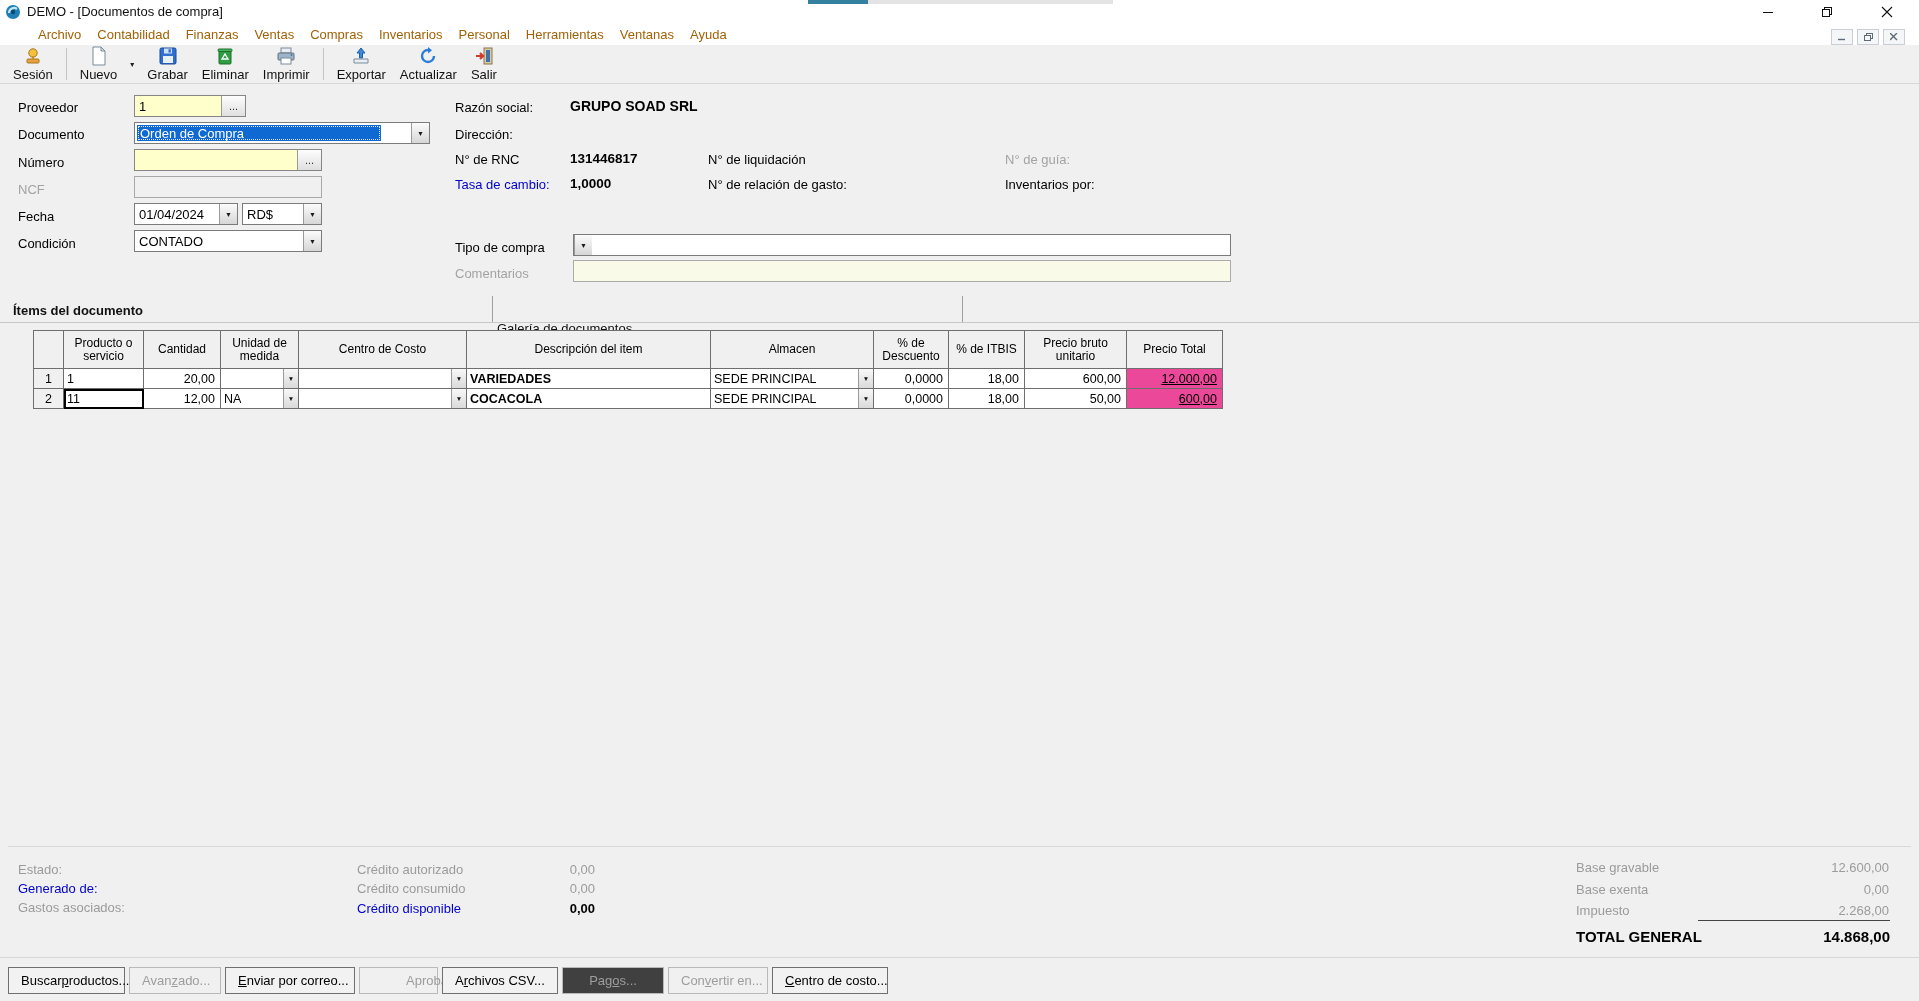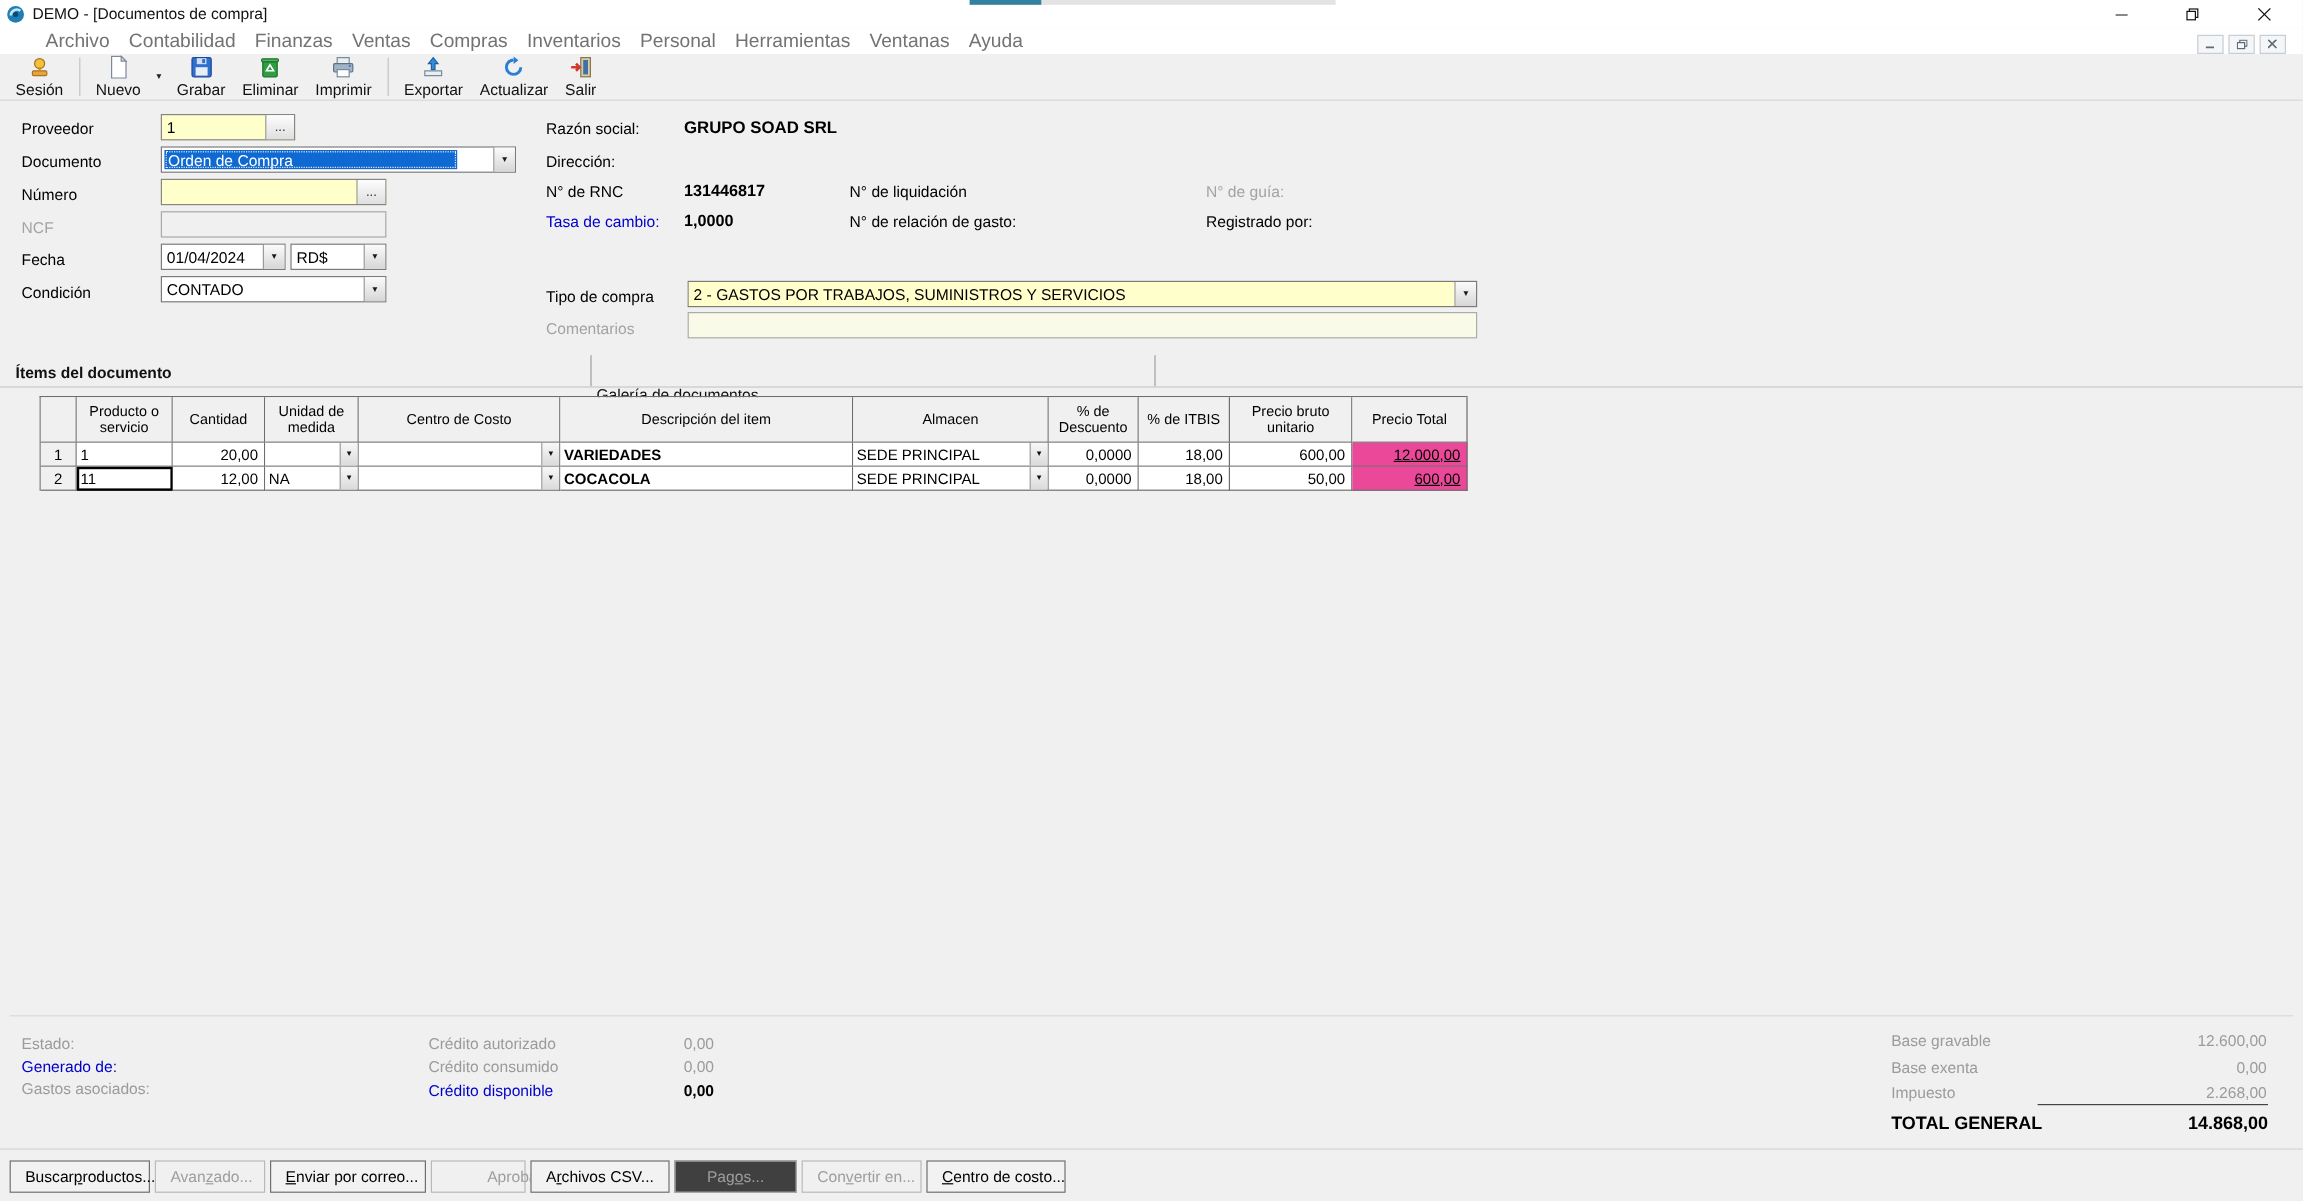--- a/index.html
+++ b/index.html
@@ -9,21 +9,21 @@
   
   .titlebar { position:absolute; left:0; top:0; width:1919px; height:24px; background:#ffffff; }
   .app-icon { position:absolute; left:5px; top:4px; width:16px; height:16px; }
   .title-text { position:absolute; left:27px; top:4px; font-size:13px; color:#111; white-space:nowrap; }
   .win-btn { position:absolute; top:0; width:46px; height:24px; display:flex; align-items:center; justify-content:center; }
   .top-strip-teal { position:absolute; left:808px; top:0; width:60px; height:4px; background:#33809f; }
   .top-strip-gray { position:absolute; left:868px; top:0; width:245px; height:4px; background:#e3e3e3; }
 
   
   .menubar { position:absolute; left:0; top:24px; width:1919px; height:21px; background:#ffffff; display:flex; align-items:center; padding-left:30px; gap:0; }
-  .menu-item { padding:0 8px; font-size:16px; color:#737373; white-space:nowrap; }
+  .menu-item { padding:0 8px; font-size:13px; color:#a16207; white-space:nowrap; }
   .menubar-icon { position:absolute; left:7px; top:27px; width:15px; height:15px; }
   .mdi-controls { position:absolute; right:14px; top:29px; display:flex; gap:4px; }
   .mdi-btn { width:22px; height:16px; border:1px solid #c9ced6; background:#f5f6f7; display:flex; align-items:center; justify-content:center; }
 
   
   .toolbar { position:absolute; left:0; top:45px; width:1919px; height:39px; background:#f0f0f0; border-bottom:1px solid #d8d8d8; display:flex; align-items:center; padding-left:6px; }
   .tb-btn { display:flex; flex-direction:column; align-items:center; justify-content:center; height:37px; padding:0 7px; font-size:13px; color:#111; }
   .tb-btn svg { display:block; margin-bottom:1px; }
   .tb-sep { width:1px; height:32px; background:#c4c4c4; margin:0 6px; }
   .tb-drop { width:16px; display:flex; align-items:center; justify-content:center; }
@@ -264,25 +264,24 @@
 <span class="lbl" style="left:570px; top:127px;"></span>
 
 <span class="lbl" style="left:455px; top:152px;">N° de RNC</span>
 <span class="val-bold" style="left:570px; top:151px;">131446817</span>
 <span class="lbl" style="left:708px; top:152px;">N° de liquidación</span>
 <span class="lbl gray" style="left:1005px; top:152px;">N° de guía:</span>
 
 <span class="lbl blue" style="left:455px; top:177px;">Tasa de cambio:</span>
 <span class="val-bold" style="left:570px; top:176px;">1,0000</span>
 <span class="lbl" style="left:708px; top:177px;">N° de relación de gasto:</span>
-<span class="lbl" style="left:1005px; top:177px;">Registrado por:</span>
+<span class="lbl" style="left:1005px; top:177px;">Inventarios por:</span>
 
 <span class="lbl" style="left:455px; top:240px;">Tipo de compra</span>
 <div class="combo" style="left:573px; top:234px; width:658px;">
-  <div class="ctext yellow">2 - GASTOS POR TRABAJOS, SUMINISTROS Y SERVICIOS</div>
   <div class="carrow"></div>
 </div>
 
 <span class="lbl gray" style="left:455px; top:266px;">Comentarios</span>
 <div class="tx-frame" style="left:573px; top:260px; width:658px; background:#fafae8; border-color:#ababab;">
   <div class="tx-in"></div>
 </div>
 
 <span class="tab-label active" style="left:13px; top:303px;">Ítems del documento</span>
 <div class="tab-vline" style="left:492px; top:296px; height:26px;"></div>

